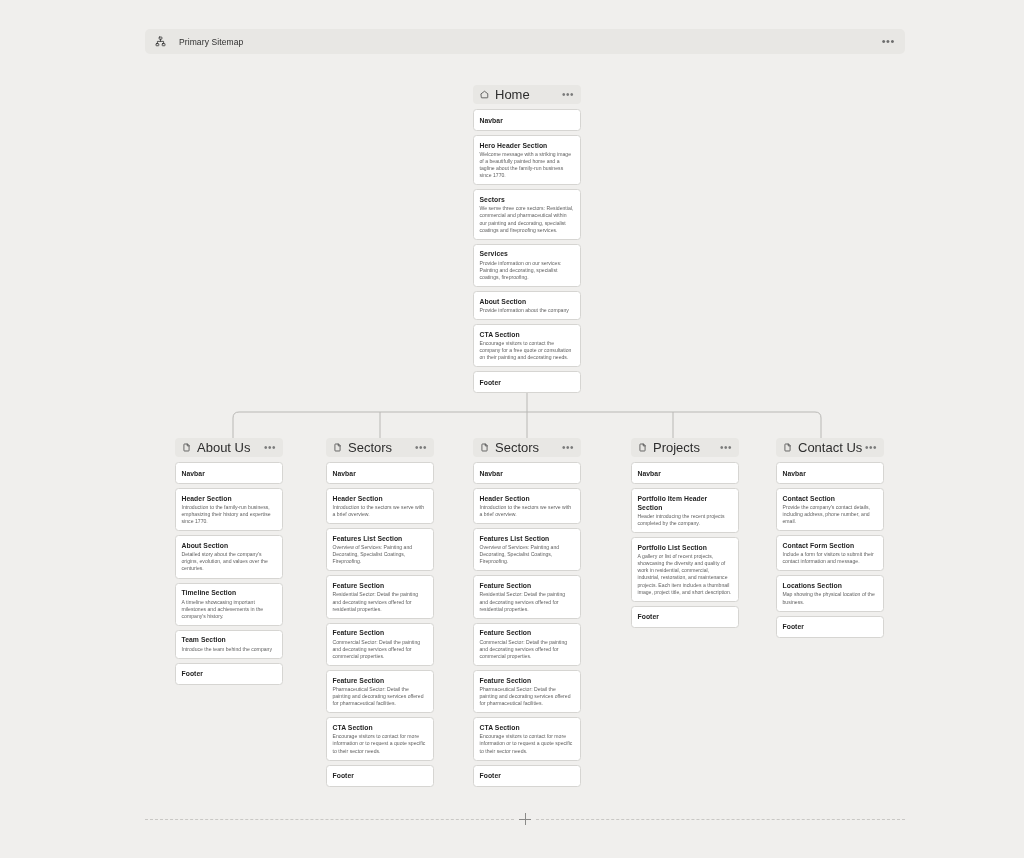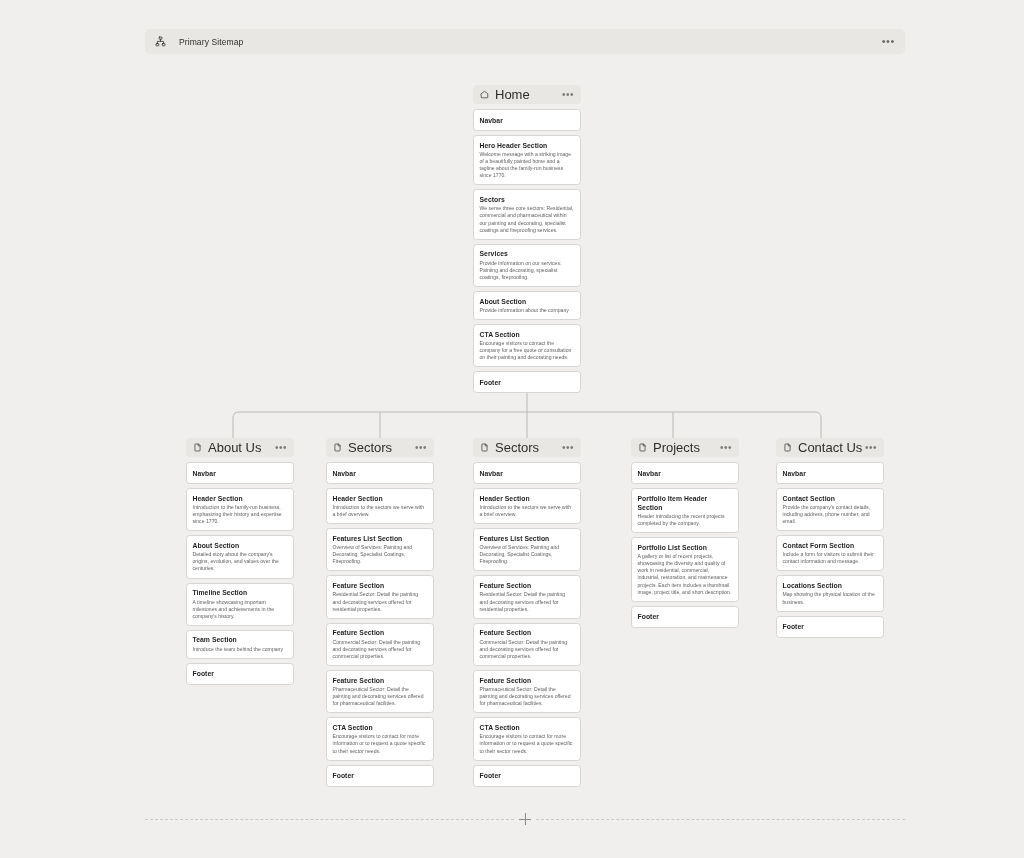--- a/index.html
+++ b/index.html
@@ -196,21 +196,21 @@
         <div class="card">
           <div class="card-title">CTA Section</div>
           <div class="card-desc">Encourage visitors to contact the company for a free quote or consultation on their painting and decorating needs.</div>
         </div>
         <div class="card plain">
           <div class="card-title">Footer</div>
         </div>
       </div>
   </div>
 
-  <div class="node" id="child-0" style="left:186px; top:438px;">
+  <div class="node" id="child-0" style="left:175px; top:438px;">
       <div class="node-head">
         <span>
           <svg class="page-icon" viewBox="0 0 16 16" fill="none" stroke="#3a3a3a" stroke-width="1.3" stroke-linecap="round" stroke-linejoin="round">
             <path d="M9.3 1.8H4.4a1 1 0 0 0-1 1v10.4a1 1 0 0 0 1 1h7.2a1 1 0 0 0 1-1V5.1z"></path>
             <path d="M9.3 1.8v3.3h3.3"></path>
           </svg>
         </span>
         <span class="ttl">About Us</span>
         <span class="dots">•••</span>
       </div>

